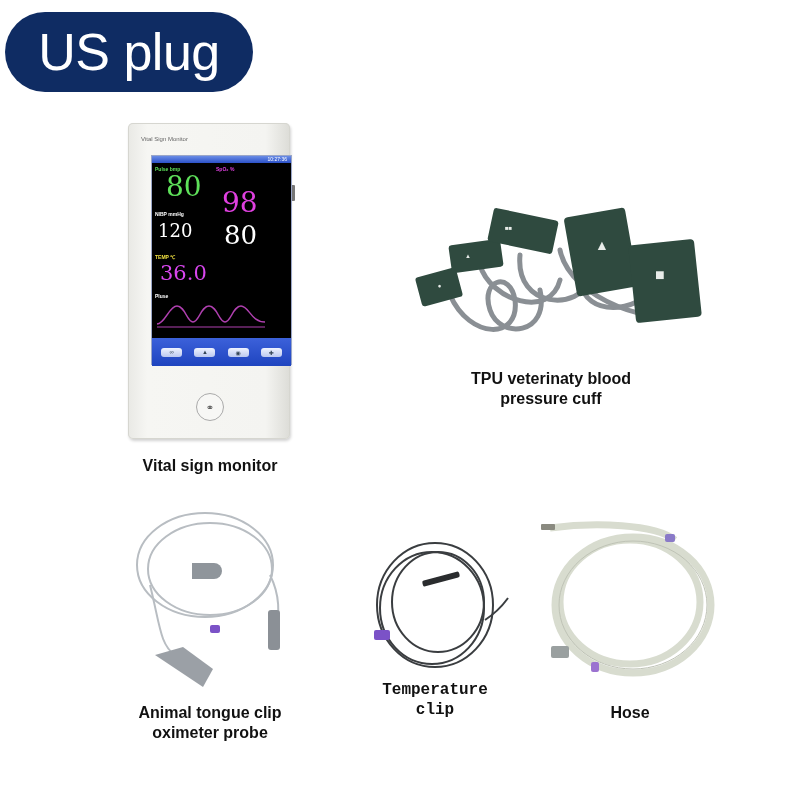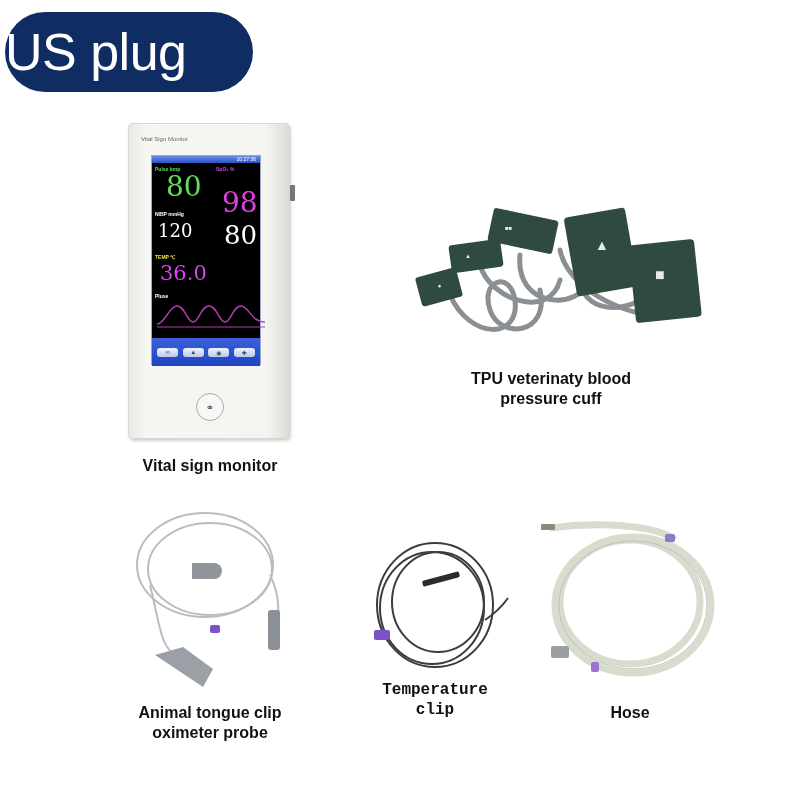--- a/index.html
+++ b/index.html
@@ -2,39 +2,39 @@
 <html><head>
   <meta charset="utf-8">
   <style>
     * { box-sizing: border-box; margin: 0; padding: 0; }
     html, body { width: 800px; height: 800px; background: #ffffff; overflow: hidden; }
     body { position: relative; font-family: "Liberation Sans", sans-serif; }
 
     .badge {
       position: absolute; left: 5px; top: 12px; width: 248px; height: 80px;
       background: #0f2c63; border-radius: 40px;
-      display: flex; align-items: center; justify-content: flex-start;
+      display: flex; align-items: center; justify-content: center;
     }
     .badge span { color: #ffffff; font-size: 52px; font-family: "Liberation Sans", sans-serif; letter-spacing: -0.5px; }
 
     .caption {
       position: absolute; text-align: center; font-weight: bold; color: #111;
       font-family: "Liberation Sans", sans-serif; font-size: 16px; line-height: 20px;
     }
 
     
     .device {
       position: absolute; left: 128px; top: 123px; width: 162px; height: 316px;
       background: linear-gradient(90deg, #e9e9e5 0%, #f6f6f3 12%, #f4f4f1 85%, #dcdcd7 100%);
       border-radius: 5px; box-shadow: 1px 2px 3px rgba(0,0,0,0.18), inset 0 0 0 1px #d6d6d0;
     }
     .device-label { position: absolute; left: 13px; top: 13px; font-size: 6px; color: #666; font-family: "Liberation Sans", sans-serif; }
     .side-knob { position: absolute; left: 162px; top: 62px; width: 5px; height: 16px; background: #777; border-radius: 1px; }
     .screen {
-      position: absolute; left: 23px; top: 32px; width: 110px; height: 210px; background: #000;
+      position: absolute; left: 23px; top: 32px; width: 141px; height: 210px; background: #000;
       border: 1px solid #9aa6c8;
     }
     .topbar { position: absolute; left: 0; top: 0; width: 100%; height: 7px; background: linear-gradient(#6a8de6,#2c51c9); }
     .clock { position: absolute; right: 4px; top: 0px; font-size: 5px; color: #fff; }
     .lbl { position: absolute; font-size: 5px; font-weight: bold; }
     .val { position: absolute; font-family: "DejaVu Serif", serif; }
     .wave { position: absolute; left: 3px; top: 144px; width: 112px; height: 30px; }
     .btnbar {
       position: absolute; left: 0; top: 182px; width: 100%; height: 28px;
       background: linear-gradient(#3c61da, #1e44bf);

